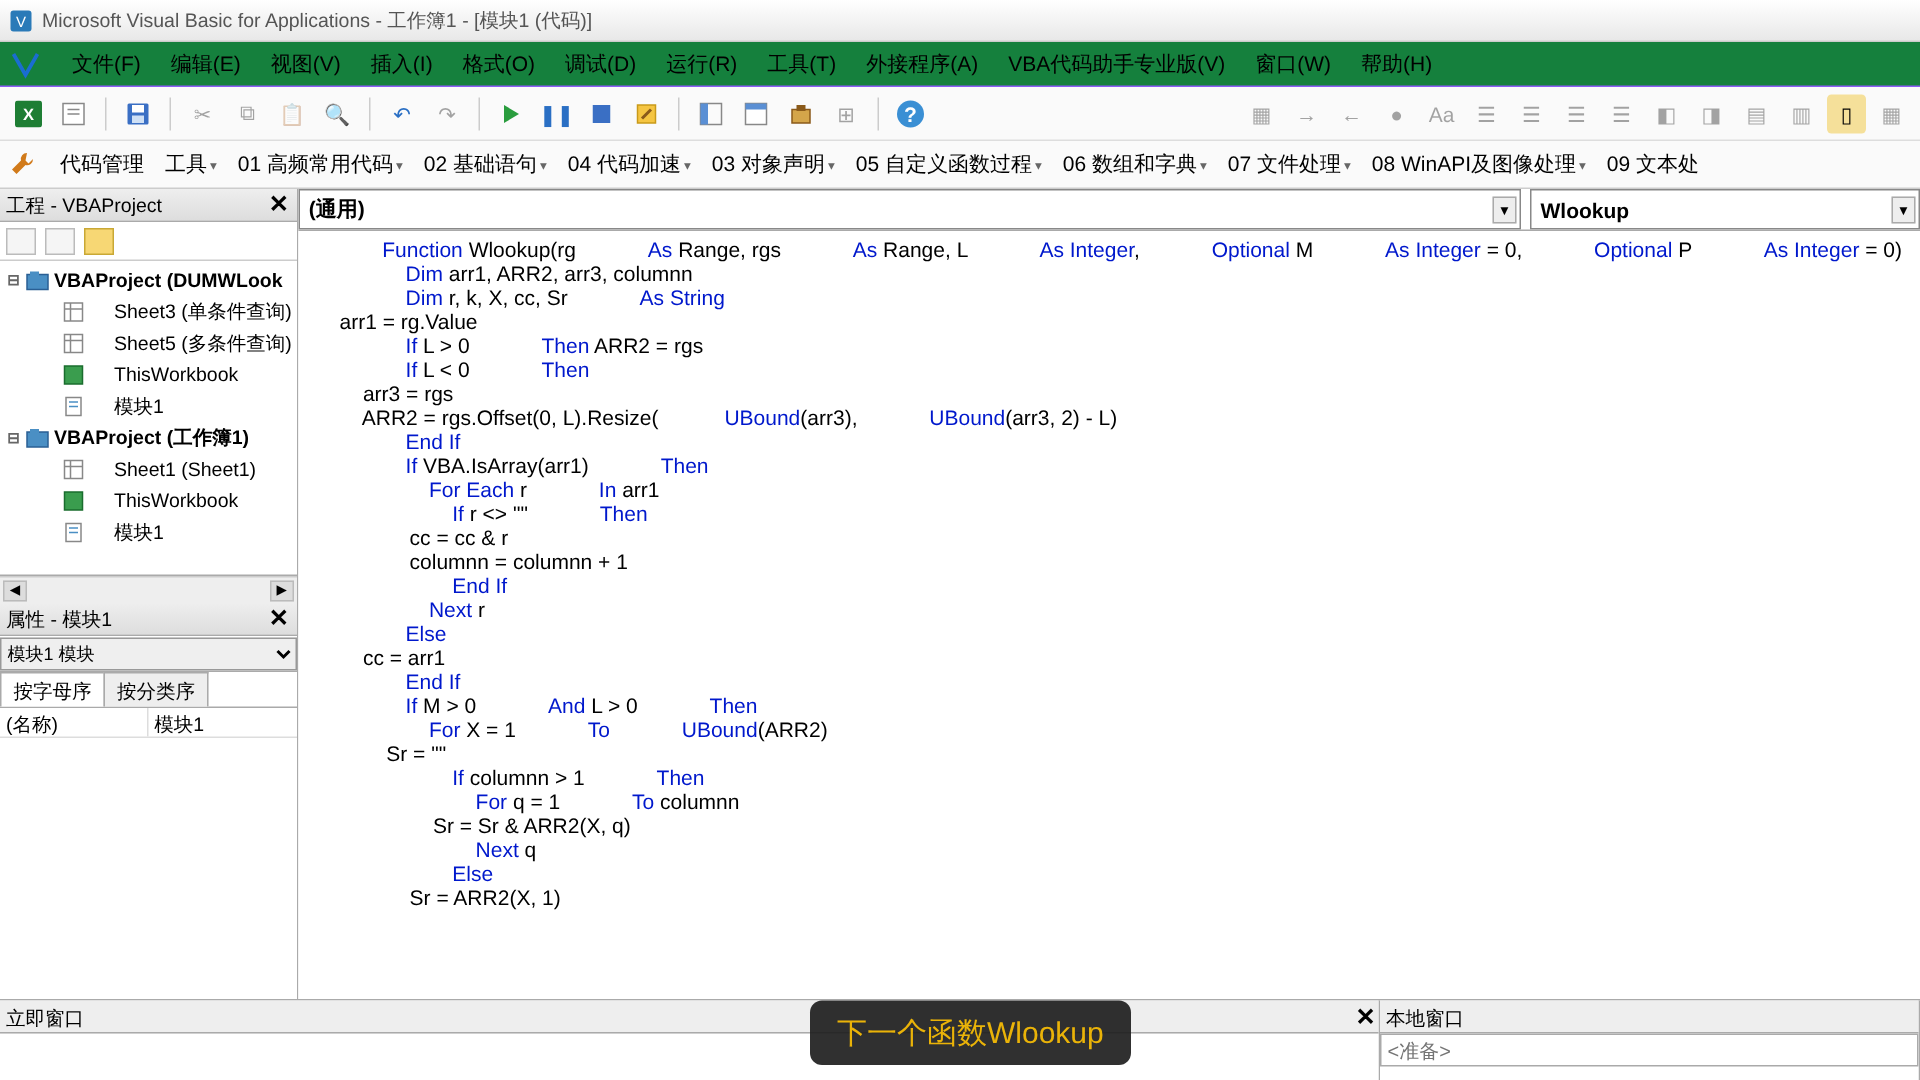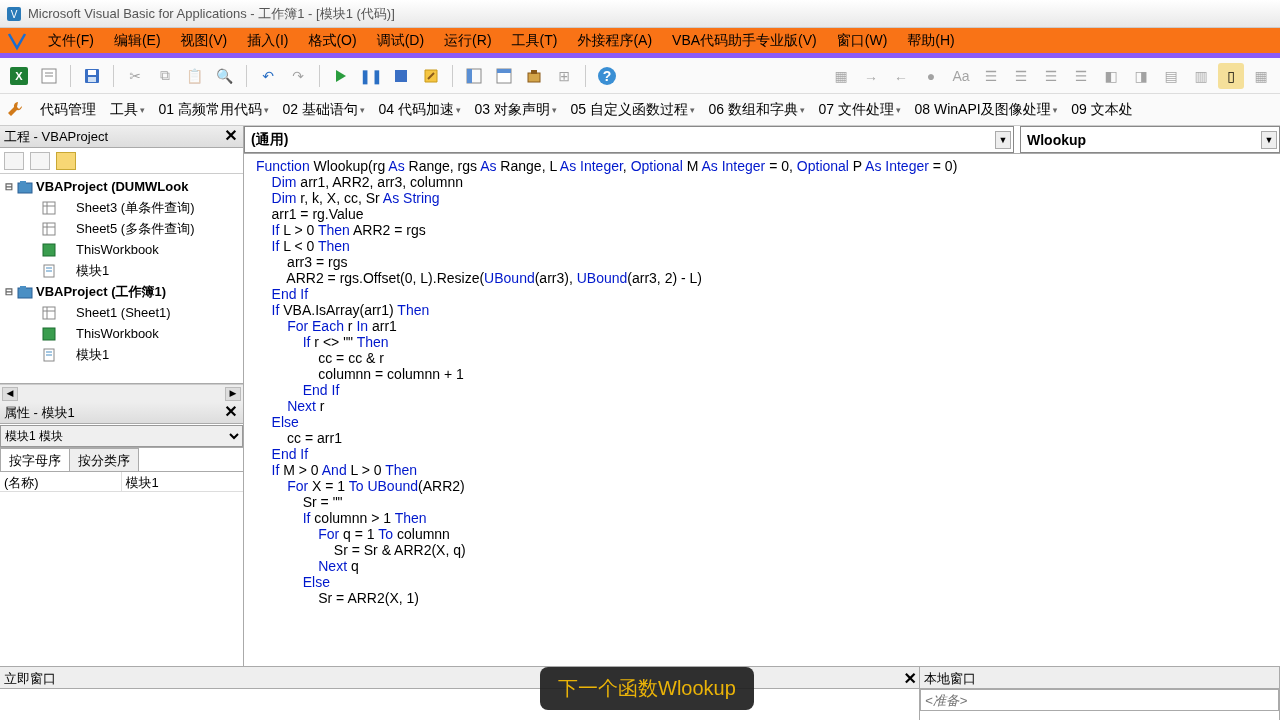--- a/index.html
+++ b/index.html
@@ -1,21 +1,21 @@
 <!DOCTYPE html>
 <html><head>
 <meta charset="utf-8">
 <style>
 * { margin: 0; padding: 0; box-sizing: border-box; font-family: "Microsoft YaHei", Arial, sans-serif; }
 body { background: #f0f0f0; width: 1280px; height: 720px; overflow: hidden; font-size: 12px; }
 
 .titlebar { height: 28px; background: linear-gradient(#fff,#e8e8e8); display: flex; align-items: center; padding: 0 6px; border-bottom: 1px solid #ccc; color: #555; font-size: 13px; }
 .titlebar .icon { width: 16px; height: 16px; margin-right: 6px; display: inline-flex; align-items: center; justify-content: center; }
 
-.menubar { height: 30px; background: #f97316; display: flex; align-items: center; padding: 0 6px; border-bottom: 5px solid #8b5cf6; font-size: 14px; }
+.menubar { height: 30px; background: #15803d; display: flex; align-items: center; padding: 0 6px; border-bottom: 1px solid #8b5cf6; font-size: 14px; }
 .menubar .vlogo { width: 22px; height: 22px; margin-right: 10px; display: inline-flex; align-items: center; justify-content: center; color: #1a6dd1; font-weight: bold; }
 .menubar .mitem { padding: 4px 10px; cursor: pointer; }
 
 .toolbar { height: 36px; background: #fafafa; display: flex; align-items: center; padding: 0 6px; border-bottom: 1px solid #ddd; gap: 4px; }
 .toolbar .tbtn { width: 26px; height: 26px; display: inline-flex; align-items: center; justify-content: center; border-radius: 3px; cursor: pointer; font-size: 14px; }
 .toolbar .sep { width: 1px; height: 22px; background: #ccc; margin: 0 4px; }
 .toolbar .spacer { flex: 1; }
 .toolbar .faded { opacity: 0.35; }
 
 .toolbar2 { height: 32px; background: #fafafa; display: flex; align-items: center; padding: 0 6px; border-bottom: 1px solid #ccc; gap: 2px; font-size: 14px; overflow: hidden; white-space: nowrap; }
@@ -54,34 +54,34 @@
 .props-grid .prow .pv { width: 50%; padding: 2px 4px; font-size: 13px; }
 
 .rightcol { flex: 1; display: flex; flex-direction: column; background: #fff; }
 .code-hdr { height: 28px; display: flex; border-bottom: 1px solid #aaa; }
 .code-hdr .combo { border: 1px solid #888; background: #fff; display: flex; align-items: center; padding: 0 6px; font-size: 14px; font-weight: bold; position: relative; }
 .code-hdr .c1 { flex: 1; margin-right: 6px; }
 .code-hdr .c2 { width: 260px; }
 .code-hdr .cdd { position: absolute; right: 2px; width: 16px; height: 18px; background: #eee; border: 1px solid #aaa; font-size: 9px; text-align: center; line-height: 16px; cursor: pointer; }
 
 .code-area { flex: 1; overflow: auto; background: #fff; padding: 4px 12px; font-family: Consolas, "Courier New", monospace; font-size: 14px; line-height: 16px; white-space: pre; color: #000; }
-.kw { color: #0018cc; }
+.kw { color: #0018cc; margin-left: 44px; }
 .code-foot { height: 20px; border-top: 1px solid #aaa; display: flex; align-items: center; background: #eee; }
 .code-foot .vbtn { width: 18px; height: 16px; border: 1px solid #aaa; margin: 0 1px; background: #f5f5f5; font-size: 10px; text-align: center; cursor: pointer; }
 .code-foot .harr { width: 14px; height: 14px; background: #ddd; border: 1px solid #aaa; font-size: 9px; text-align: center; cursor: pointer; }
 .code-foot .htrack { width: 230px; height: 14px; background: #e8e8e8; border: 1px solid #bbb; }
 
 .bottom-panels { position: absolute; bottom: 0; left: 0; right: 0; height: 54px; display: flex; background: #fff; border-top: 1px solid #aaa; }
 .bpanel { display: flex; flex-direction: column; border-right: 1px solid #aaa; }
 .bp1 { flex: 1; }
 .bp2 { width: 360px; }
 .bpanel .bhdr { height: 22px; background: #eee; border-bottom: 1px solid #aaa; display: flex; align-items: flex-end; padding: 0 4px; position: relative; font-size: 13px; }
 .bpanel .bhdr .close { position: absolute; right: 2px; font-size: 16px; font-weight: bold; cursor: pointer; }
 .bpanel .bbody { flex: 1; background: #fff; }
-.bpanel input { width: 100%; height: 22px; border: 1px solid #aaa; padding: 0 4px; color: #0c4a6e; font-style: italic; }
+.bpanel input { width: 100%; height: 22px; border: 1px solid #aaa; padding: 0 4px; color: #0c4a6e; }
 
 .tooltip-bubble { position: absolute; background: rgba(30,30,30,0.92); color: #eab308; padding: 8px 18px; border-radius: 8px; font-size: 20px; left: 540px; bottom: 10px; z-index: 100; }
 
 svg { display: block; }
 </style>
 </head>
 <body>
 
 <div class="titlebar">
   <span class="icon">

